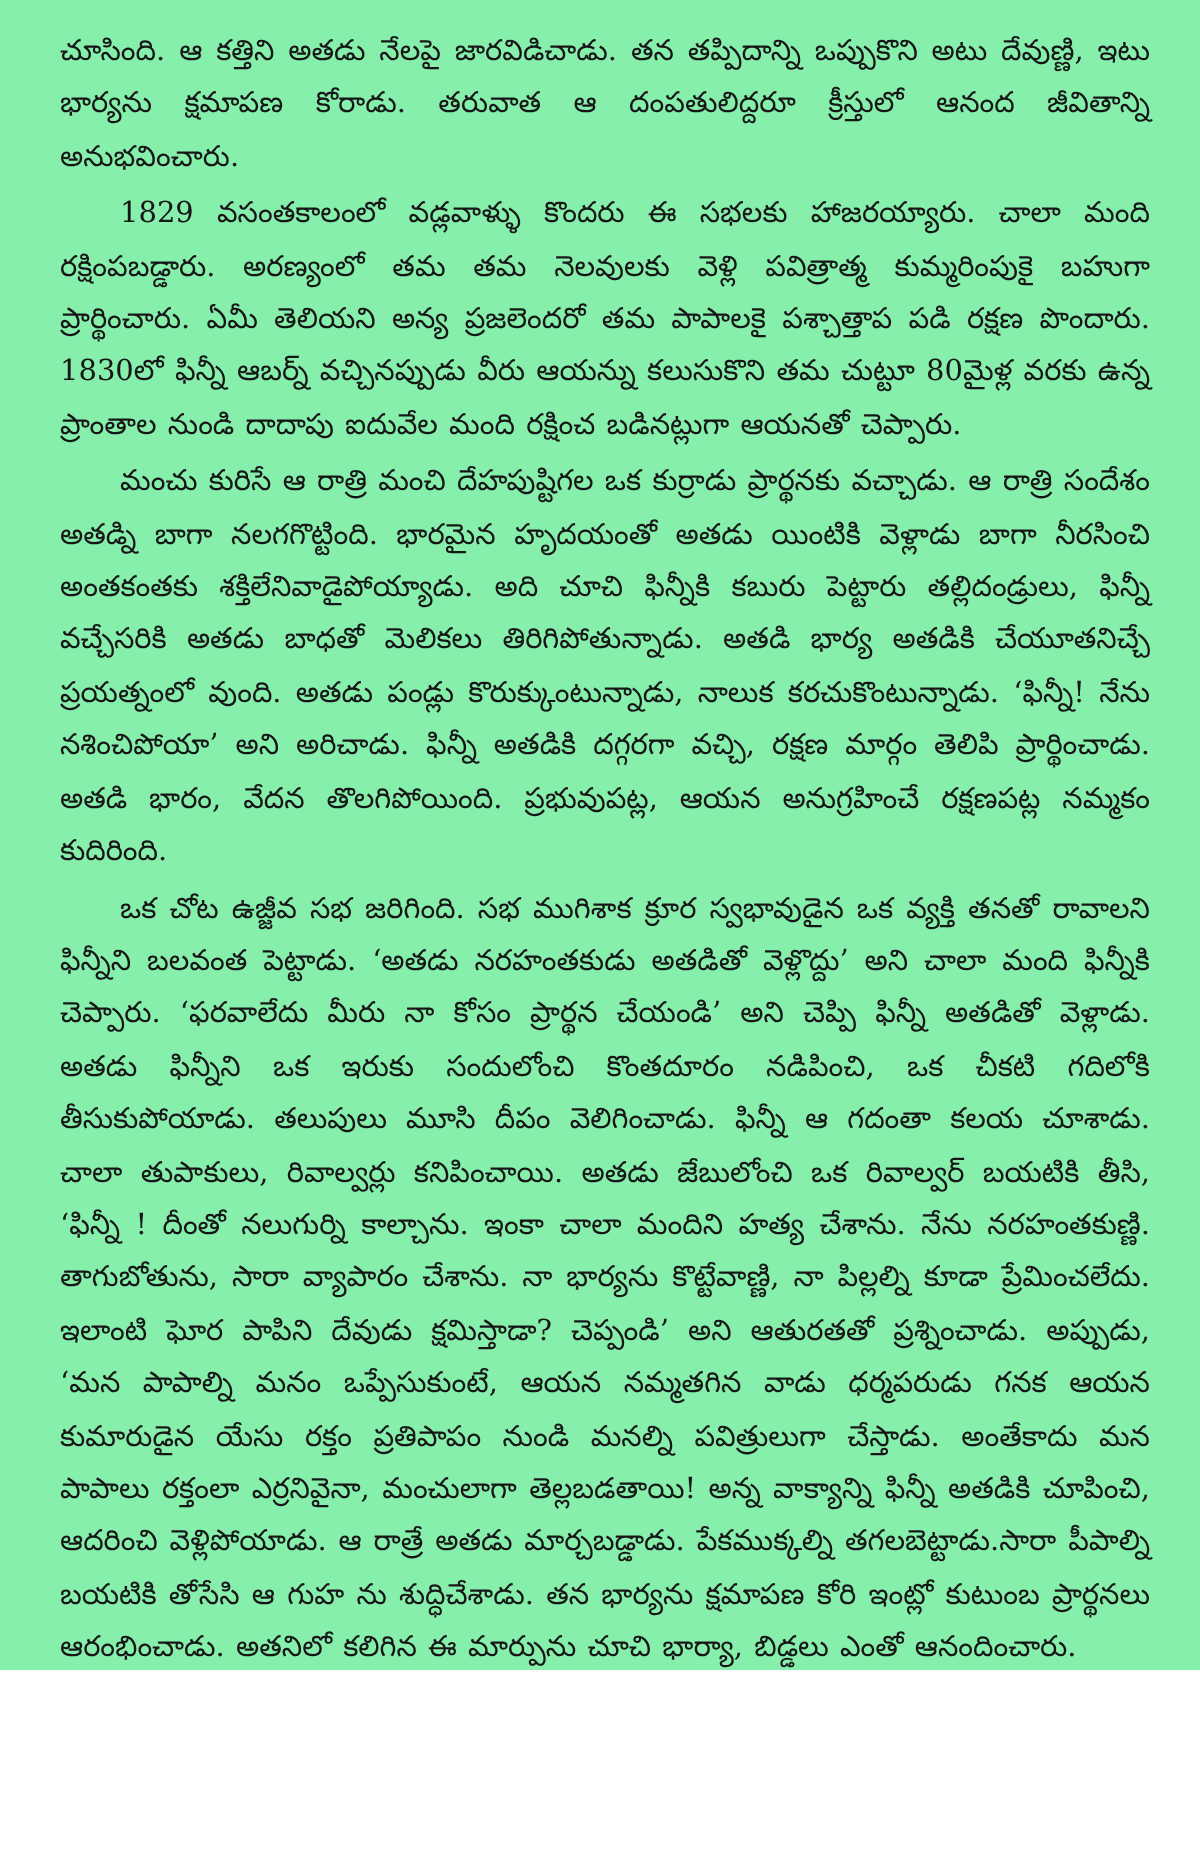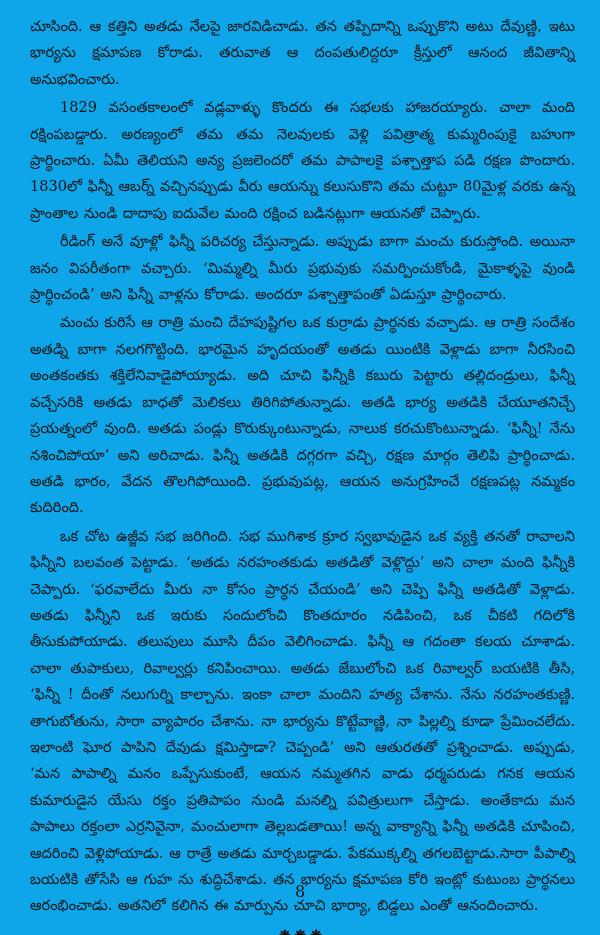--- a/index.html
+++ b/index.html
@@ -3,23 +3,23 @@
 <meta charset="utf-8">
 <style>
   html, body {
     margin: 0;
     padding: 0;
     background: #ffffff;
   }
   .page {
     position: relative;
     width: 600px;
-    height: 935px;
+    height: 835px;
     box-sizing: border-box;
-    background: #0ea5e9;
+    background: #86efac;
     color: #161616;
     font-family: "DejaVu Serif", "Liberation Serif", serif;
     overflow: hidden;
   }
   .body-text {
     position: absolute;
     top: 13px;
     left: 30px;
     right: 25px;
     font-size: 14.5px;
@@ -56,21 +56,20 @@
 </head>
 <body>
 
 <div class="page">
   <div class="body-text">
 
     <p class="para no-indent">చూసింది. ఆ కత్తిని అతడు నేలపై జారవిడిచాడు. తన తప్పిదాన్ని ఒప్పుకొని అటు దేవుణ్ణి, ఇటు భార్యను క్షమాపణ కోరాడు. తరువాత ఆ దంపతులిద్దరూ క్రీస్తులో ఆనంద జీవితాన్ని అనుభవించారు.</p>
 
     <p class="para">1829 వసంతకాలంలో వడ్లవాళ్ళు కొందరు ఈ సభలకు హాజరయ్యారు. చాలా మంది రక్షింపబడ్డారు. అరణ్యంలో తమ తమ నెలవులకు వెళ్లి పవిత్రాత్మ కుమ్మరింపుకై బహుగా ప్రార్థించారు. ఏమీ తెలియని అన్య ప్రజలెందరో తమ పాపాలకై పశ్చాత్తాప పడి రక్షణ పొందారు. 1830లో ఫిన్నీ ఆబర్న్ వచ్చినప్పుడు వీరు ఆయన్ను కలుసుకొని తమ చుట్టూ 80మైళ్ల వరకు ఉన్న ప్రాంతాల నుండి దాదాపు ఐదువేల మంది రక్షించ బడినట్లుగా ఆయనతో చెప్పారు.</p>
 
-    <p class="para">రీడింగ్ అనే వూళ్లో ఫిన్నీ పరిచర్య చేస్తున్నాడు. అప్పుడు బాగా మంచు కురుస్తోంది. అయినా జనం విపరీతంగా వచ్చారు. ‘మిమ్మల్ని మీరు ప్రభువుకు సమర్పించుకోండి, మైకాళ్ళపై వుండి ప్రార్థించండి’ అని ఫిన్నీ వాళ్లను కోరాడు. అందరూ పశ్చాత్తాపంతో ఏడుస్తూ ప్రార్థించారు.</p>
 
     <p class="para">మంచు కురిసే ఆ రాత్రి మంచి దేహపుష్టిగల ఒక కుర్రాడు ప్రార్థనకు వచ్చాడు. ఆ రాత్రి సందేశం అతడ్ని బాగా నలగగొట్టింది. భారమైన హృదయంతో అతడు యింటికి వెళ్లాడు బాగా నీరసించి అంతకంతకు శక్తిలేనివాడైపోయ్యాడు. అది చూచి ఫిన్నీకి కబురు పెట్టారు తల్లిదండ్రులు, ఫిన్నీ వచ్చేసరికి అతడు బాధతో మెలికలు తిరిగిపోతున్నాడు. అతడి భార్య అతడికి చేయూతనిచ్చే ప్రయత్నంలో వుంది. అతడు పండ్లు కొరుక్కుంటున్నాడు, నాలుక కరచుకొంటున్నాడు. ‘ఫిన్నీ! నేను నశించిపోయా’ అని అరిచాడు. ఫిన్నీ అతడికి దగ్గరగా వచ్చి, రక్షణ మార్గం తెలిపి ప్రార్థించాడు. అతడి భారం, వేదన తొలగిపోయింది. ప్రభువుపట్ల, ఆయన అనుగ్రహించే రక్షణపట్ల నమ్మకం కుదిరింది.</p>
 
     <p class="para">ఒక చోట ఉజ్జీవ సభ జరిగింది. సభ ముగిశాక క్రూర స్వభావుడైన ఒక వ్యక్తి తనతో రావాలని ఫిన్నీని బలవంత పెట్టాడు. ‘అతడు నరహంతకుడు అతడితో వెళ్లొద్దు’ అని చాలా మంది ఫిన్నీకి చెప్పారు. ‘ఫరవాలేదు మీరు నా కోసం ప్రార్థన చేయండి’ అని చెప్పి ఫిన్నీ అతడితో వెళ్లాడు. అతడు ఫిన్నీని ఒక ఇరుకు సందులోంచి కొంతదూరం నడిపించి, ఒక చీకటి గదిలోకి తీసుకుపోయాడు. తలుపులు మూసి దీపం వెలిగించాడు. ఫిన్నీ ఆ గదంతా కలయ చూశాడు. చాలా తుపాకులు, రివాల్వర్లు కనిపించాయి. అతడు జేబులోంచి ఒక రివాల్వర్ బయటికి తీసి, ‘ఫిన్నీ ! దీంతో నలుగుర్ని కాల్చాను. ఇంకా చాలా మందిని హత్య చేశాను. నేను నరహంతకుణ్ణి. తాగుబోతును, సారా వ్యాపారం చేశాను. నా భార్యను కొట్టేవాణ్ణి, నా పిల్లల్ని కూడా ప్రేమించలేదు. ఇలాంటి ఘోర పాపిని దేవుడు క్షమిస్తాడా? చెప్పండి’ అని ఆతురతతో ప్రశ్నించాడు. అప్పుడు, ‘మన పాపాల్ని మనం ఒప్పేసుకుంటే, ఆయన నమ్మతగిన వాడు ధర్మపరుడు గనక ఆయన కుమారుడైన యేసు రక్తం ప్రతిపాపం నుండి మనల్ని పవిత్రులుగా చేస్తాడు. అంతేకాదు మన పాపాలు రక్తంలా ఎర్రనివైనా, మంచులాగా తెల్లబడతాయి! అన్న వాక్యాన్ని ఫిన్నీ అతడికి చూపించి, ఆదరించి వెళ్లిపోయాడు. ఆ రాత్రే అతడు మార్చబడ్డాడు. పేకముక్కల్ని తగలబెట్టాడు.సారా పీపాల్ని బయటికి తోసేసి ఆ గుహ ను శుద్ధిచేశాడు. తన భార్యను క్షమాపణ కోరి ఇంట్లో కుటుంబ ప్రార్థనలు ఆరంభించాడు. అతనిలో కలిగిన ఈ మార్పును చూచి భార్యా, బిడ్డలు ఎంతో ఆనందించారు.</p>
 
     <div class="divider">❋❋❋</div>
 
   </div>
 
   <div class="page-number">8</div>

